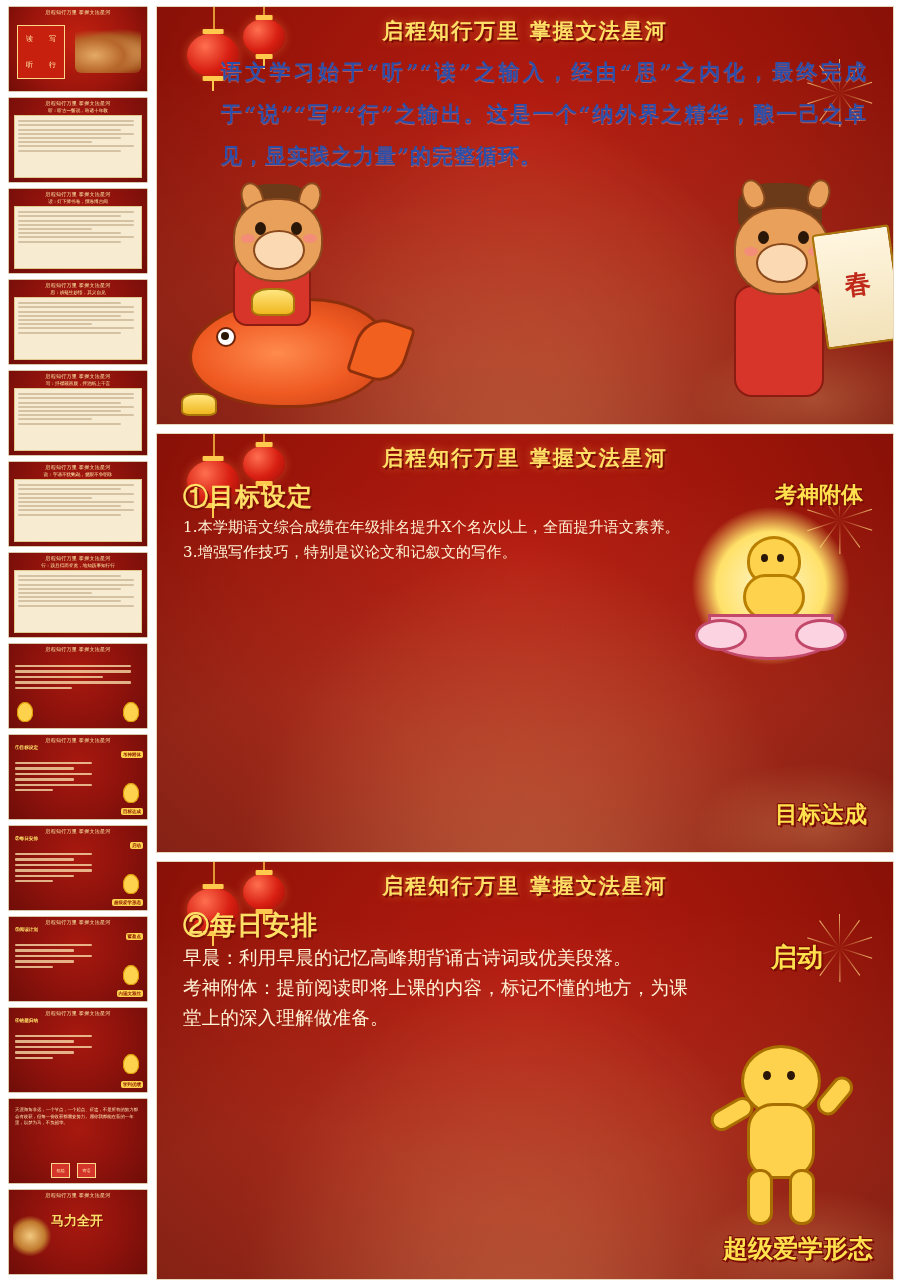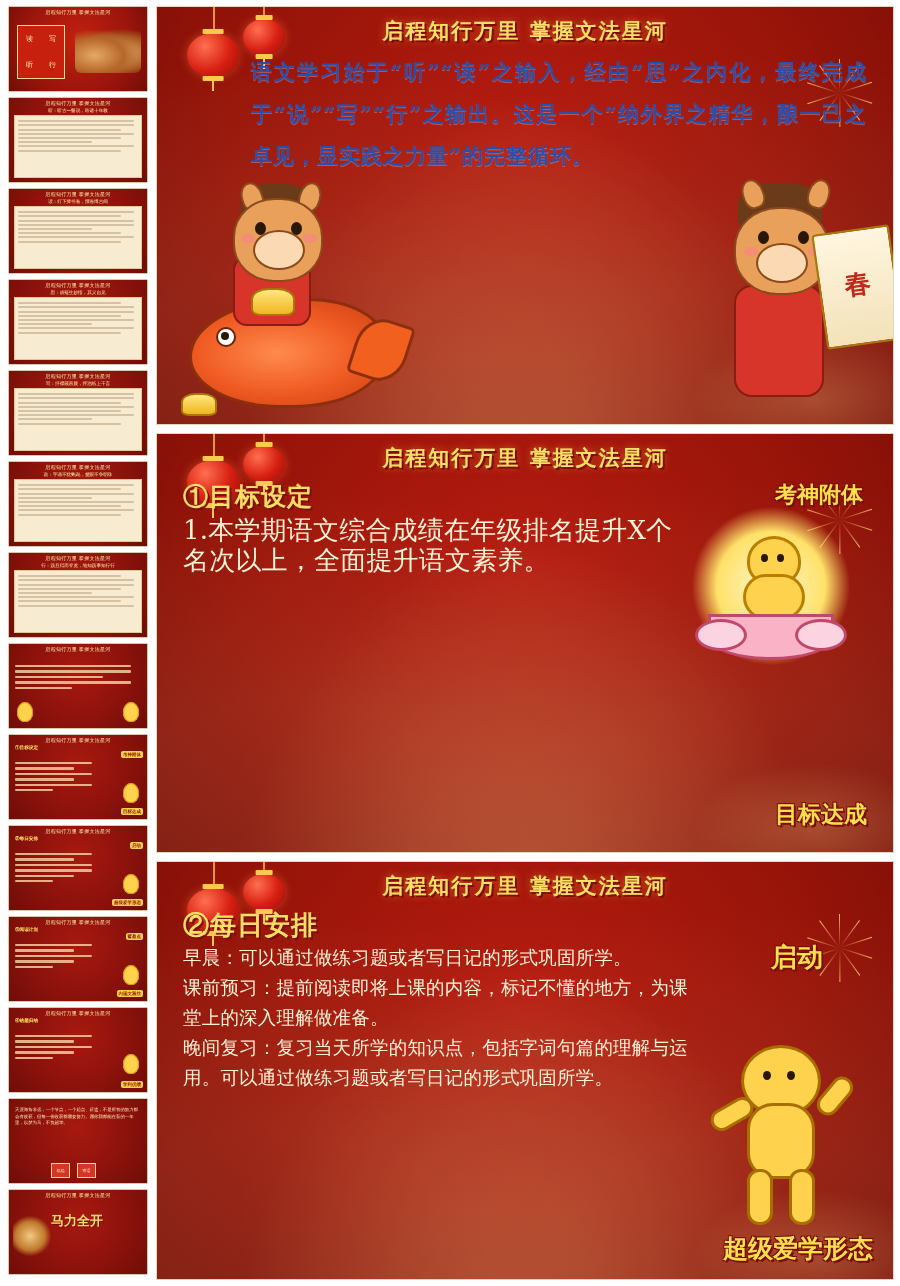--- a/index.html
+++ b/index.html
@@ -304,21 +304,21 @@
 
   
   .s1-text {
     position: relative;
     z-index: 5;
     color: #2d4ea8;
     font-size: 21px;
     line-height: 42px;
     font-weight: bold;
     letter-spacing: 1px;
-    margin: 6px 26px 0 94px;
+    margin: 6px 26px 0 64px;
     text-align: justify;
     font-family: "DejaVu Serif", "Liberation Serif", serif;
     text-shadow: 0 1px 0 rgba(255,255,255,.25);
   }
   .mascot-left {
     position: absolute;
     z-index: 6;
     left: 18px;
     bottom: 10px;
     width: 210px;
@@ -460,22 +460,22 @@
     font-weight: bold;
     margin: 8px 0 2px 26px;
     letter-spacing: 1px;
     text-shadow: 2px 2px 0 rgba(120,12,5,.9);
     font-family: "DejaVu Serif", "Liberation Serif", serif;
   }
   .s-body {
     position: relative;
     z-index: 5;
     color: #fff3d6;
-    font-size: 26px;
-    line-height: 30px;
+    font-size: 15px;
+    line-height: 25px;
     margin: 0 205px 0 26px;
     font-family: "DejaVu Serif", "Liberation Serif", serif;
     letter-spacing: .2px;
   }
   .s3 .s-body { font-size: 18.5px; line-height: 30px; margin-right: 196px; }
   .s3 .s-head { font-size: 26px; margin-bottom: 0; }
 
   .tag {
     position: absolute;
     z-index: 7;
@@ -859,20 +859,21 @@
           <span style="transform:rotate(252deg)"></span>
         <span style="transform:rotate(288deg)"></span>
           <span style="transform:rotate(324deg)"></span>
       </div>
       <div class="corner-glow"></div>
 
       <div class="slide-title">启程知行万里  掌握文法星河</div>
       <div class="s-head">①目标设定</div>
       <div class="s-body">
         <div>1.本学期语文综合成绩在年级排名提升X个名次以上，全面提升语文素养。</div>
+        <div>3.增强写作技巧，特别是议论文和记叙文的写作。</div>
       </div>
 
       <div class="tag tag-top">考神附体</div>
       <div class="buddha">
         <div class="halo"></div>
         <div class="mon-body" style="left:56px; top:30px; width:48px; height:44px;"></div>
         <div class="mon-body" style="left:52px; top:68px; width:56px; height:40px; border-radius:24px;"></div>
         <div class="eye" style="left:70px; top:48px; width:7px; height:8px;"></div>
         <div class="eye" style="left:86px; top:48px; width:7px; height:8px;"></div>
         <div class="lotus"></div>
@@ -903,23 +904,22 @@
         <span style="transform:rotate(216deg)"></span>
           <span style="transform:rotate(252deg)"></span>
         <span style="transform:rotate(288deg)"></span>
           <span style="transform:rotate(324deg)"></span>
       </div>
       <div class="corner-glow"></div>
 
       <div class="slide-title">启程知行万里  掌握文法星河</div>
       <div class="s-head">②每日安排</div>
       <div class="s-body">
-        <div>早晨：可以通过做练习题或者写日记的形式巩固所学。</div>
-        <div>课前预习：提前阅读即将上课的内容，标记不懂的地方，为课堂上的深入理解做准备。</div>
-        <div>晚间复习：复习当天所学的知识点，包括字词句篇的理解与运用。可以通过做练习题或者写日记的形式巩固所学。</div>
+        <div>早晨：利用早晨的记忆高峰期背诵古诗词或优美段落。</div>
+        <div>考神附体：提前阅读即将上课的内容，标记不懂的地方，为课堂上的深入理解做准备。</div>
       </div>
 
       <div class="tag tag-top">启动</div>
       <div class="hero">
         <div class="limb" style="left:2px; top:66px; width:40px; height:16px; transform:rotate(-30deg);"></div>
         <div class="limb" style="right:0px; top:48px; width:38px; height:16px; transform:rotate(-50deg);"></div>
         <div class="h-head"></div>
         <div class="h-torso"></div>
         <div class="limb" style="left:40px; top:132px; width:20px; height:50px;"></div>
         <div class="limb" style="left:82px; top:132px; width:20px; height:50px;"></div>

